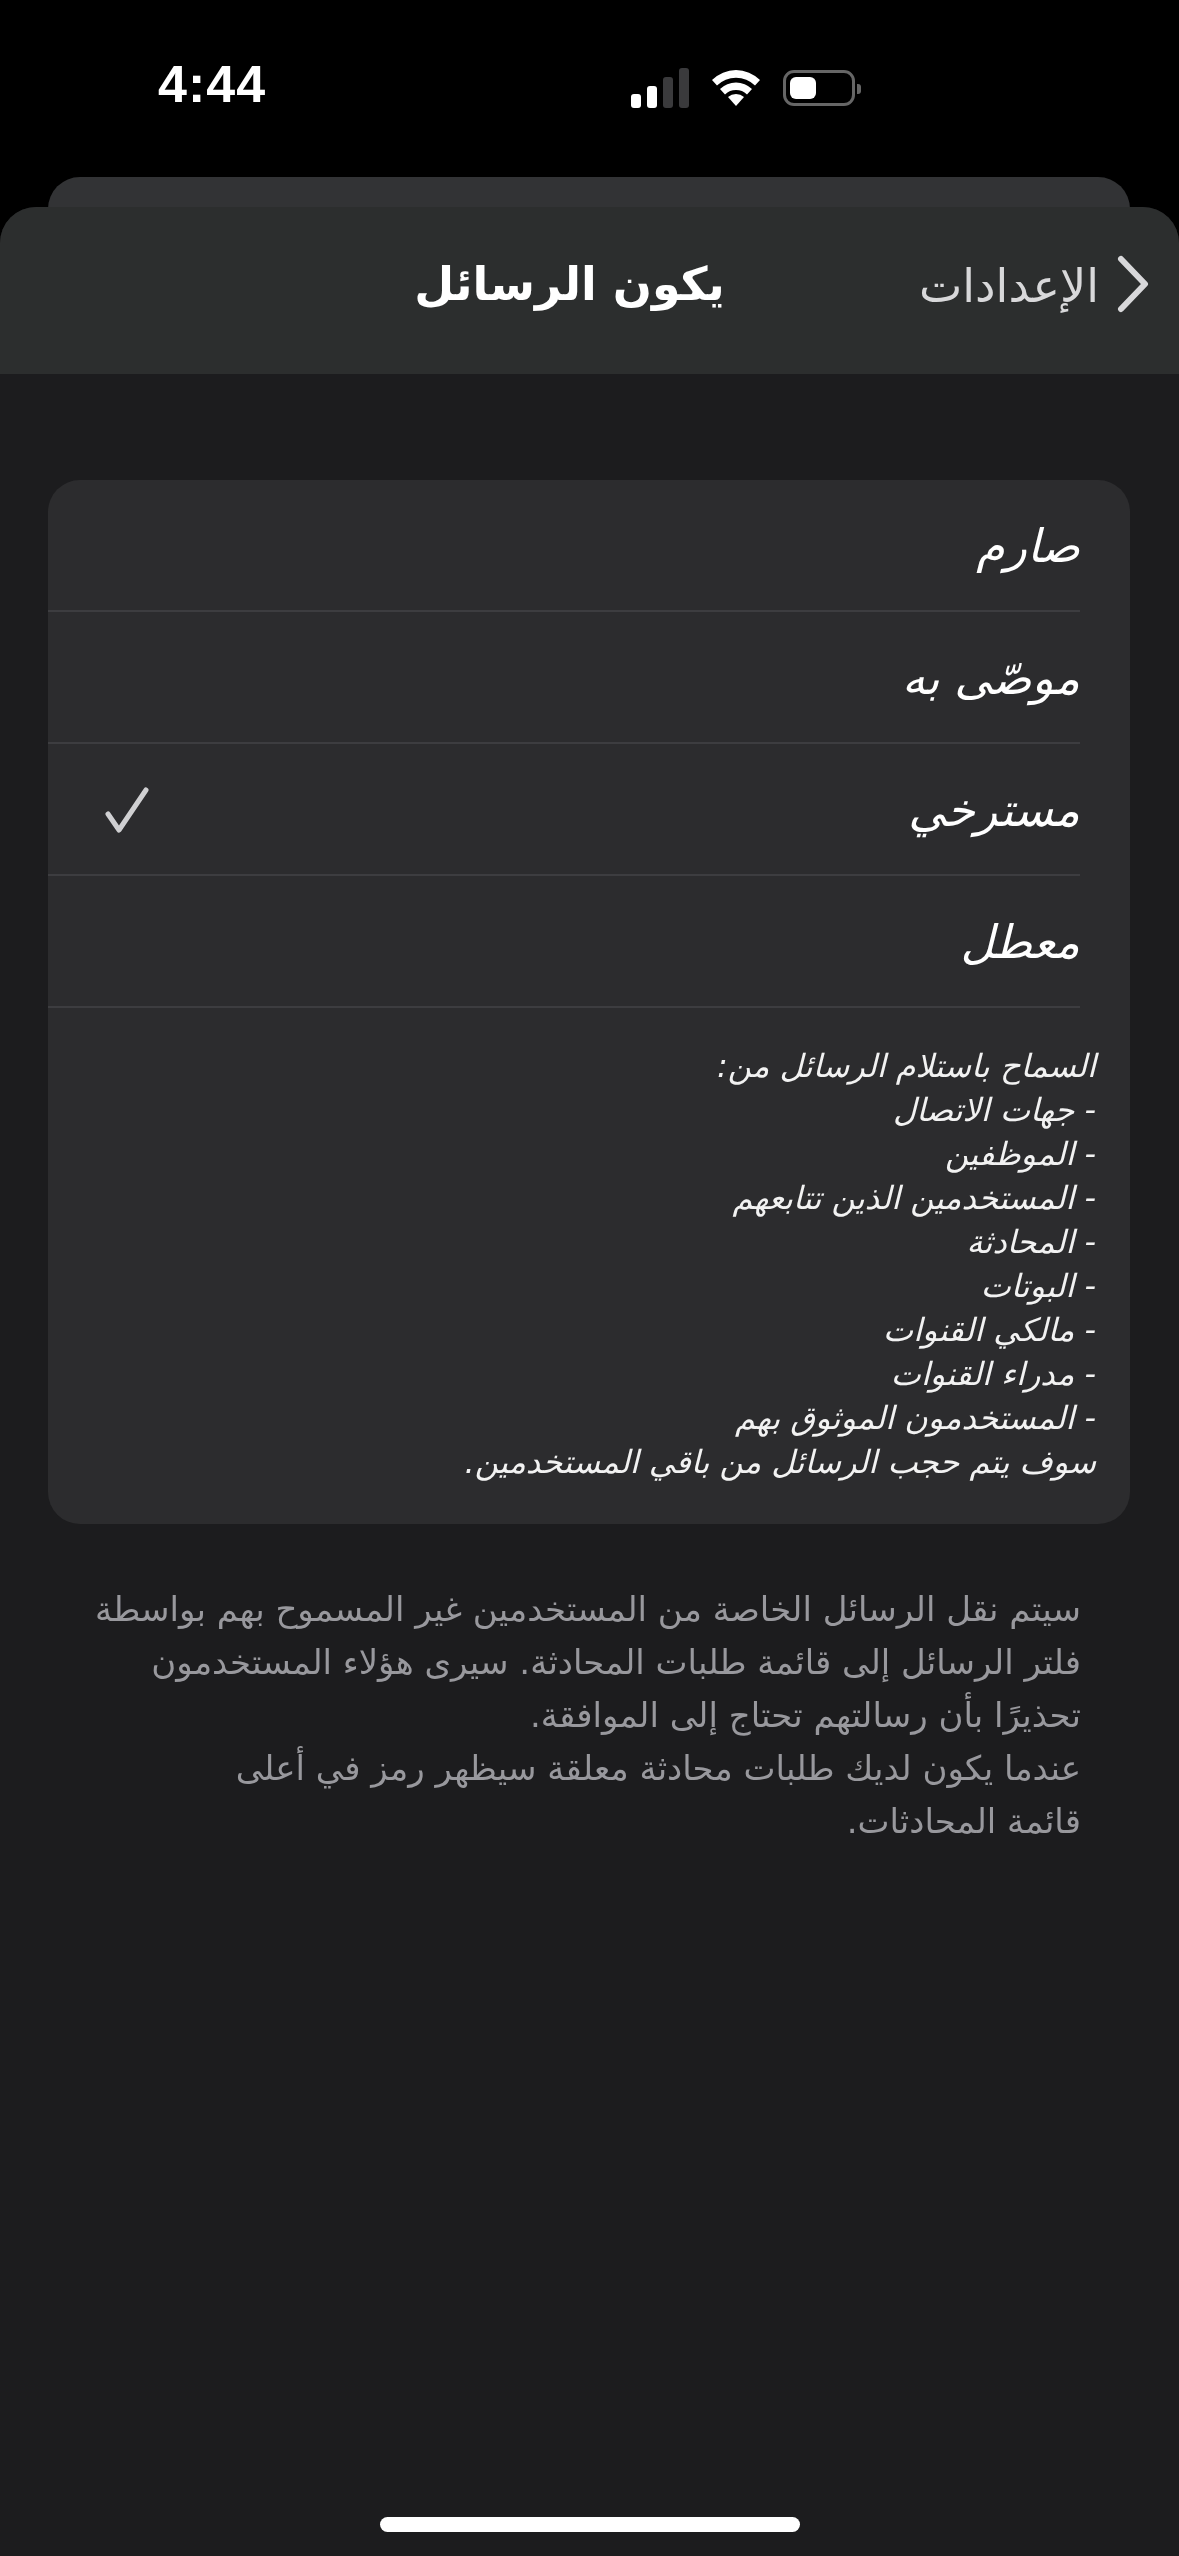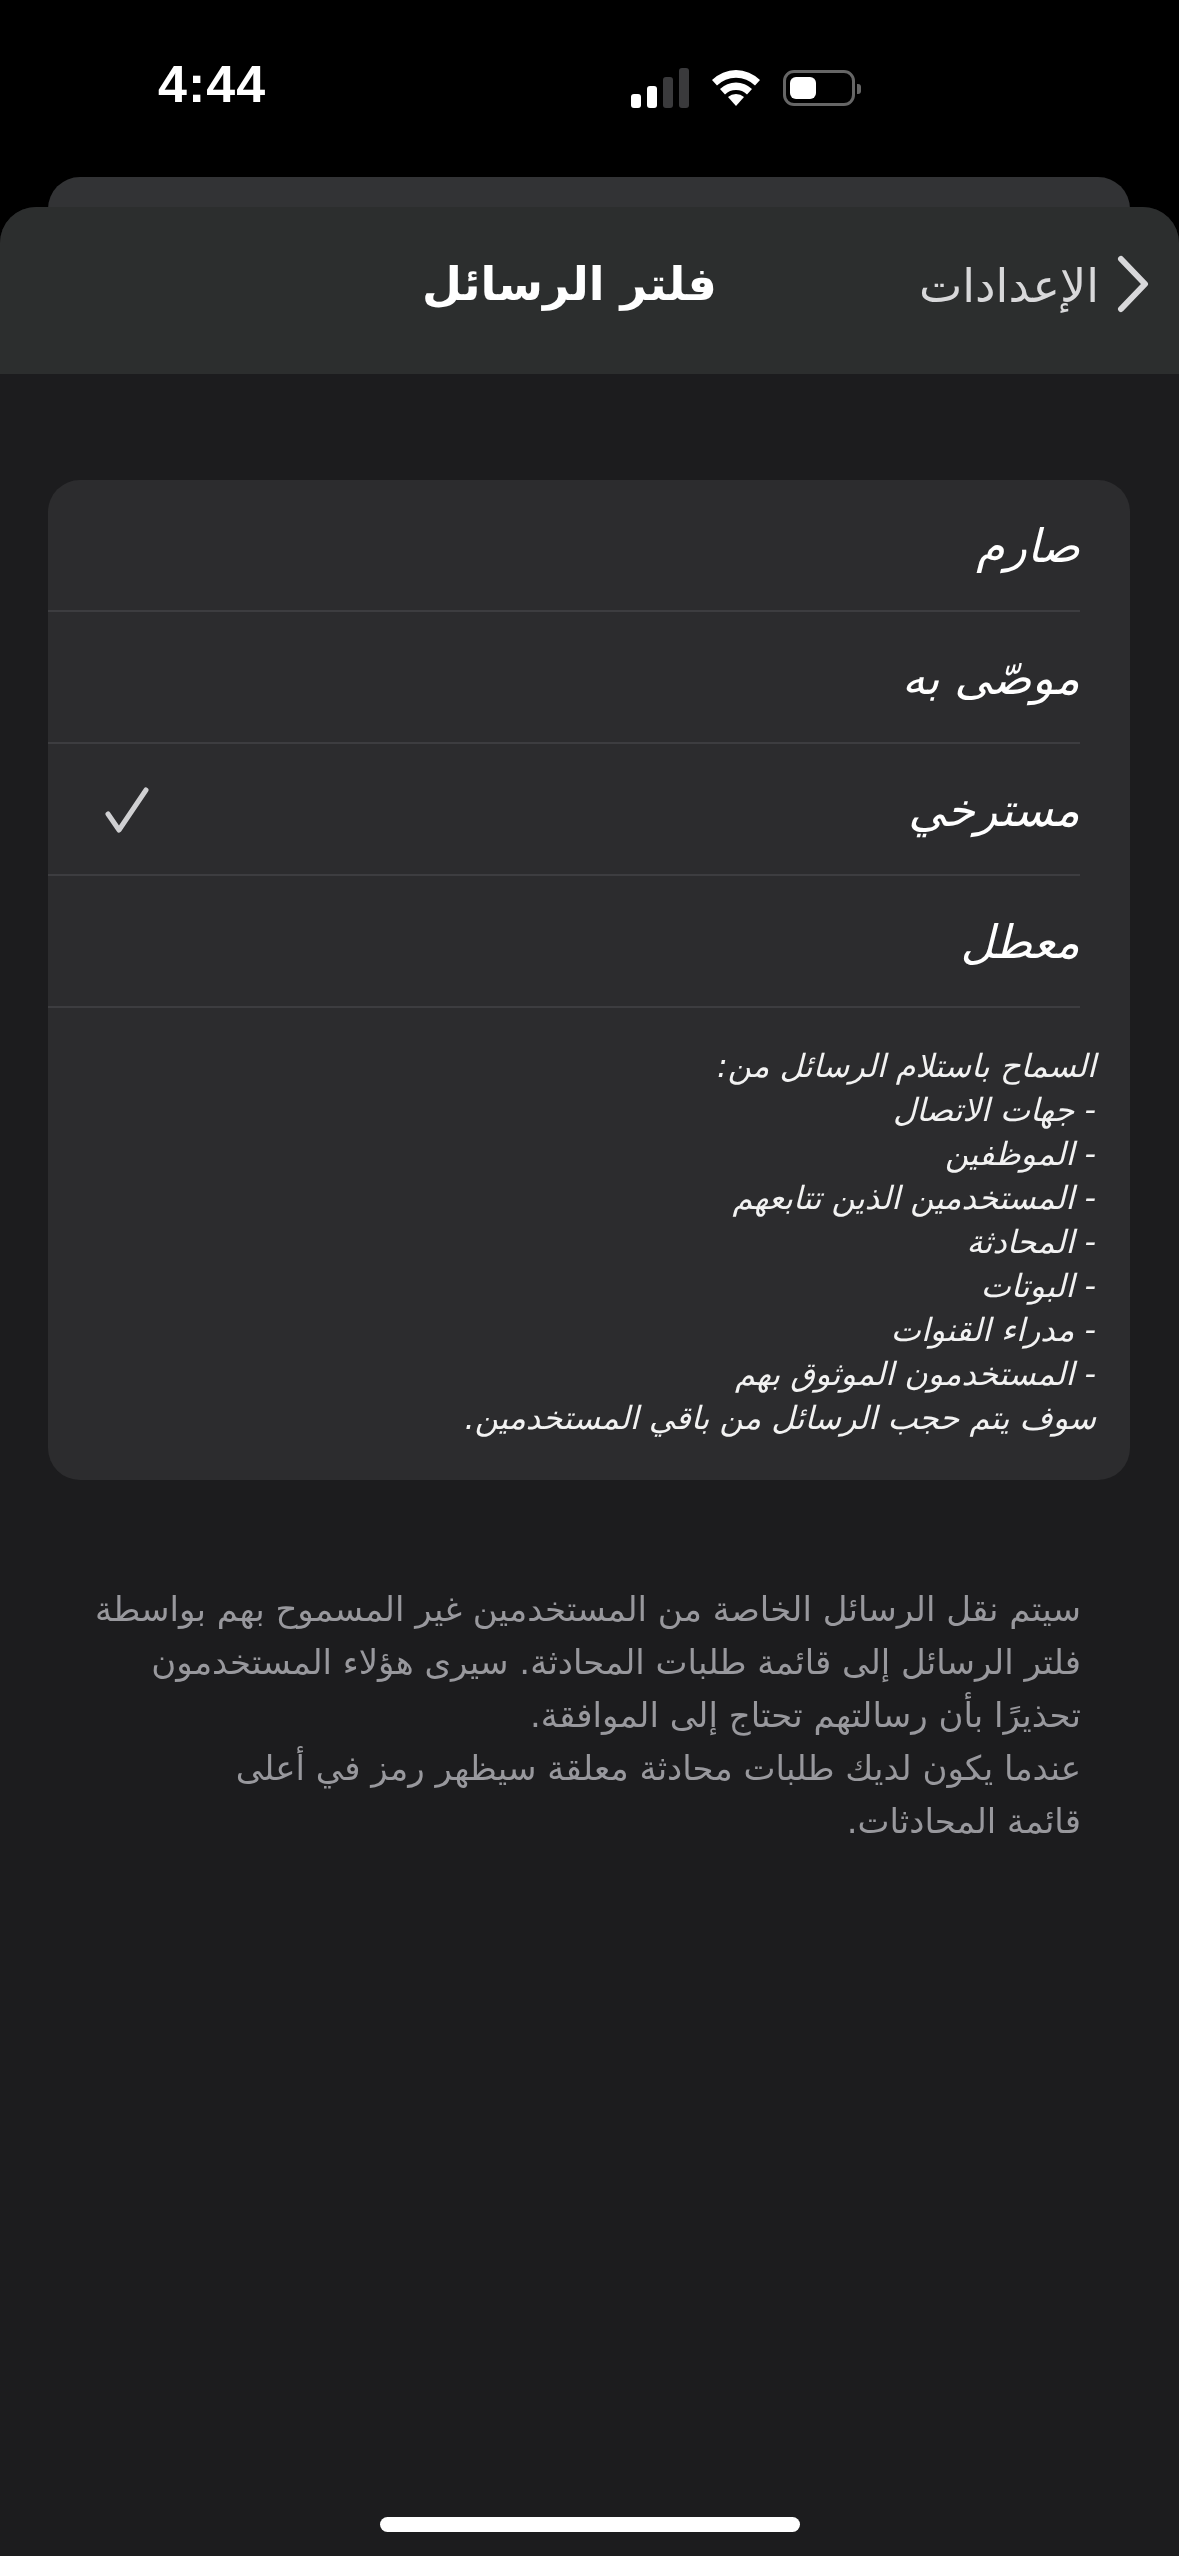--- a/index.html
+++ b/index.html
@@ -100,21 +100,21 @@
       <div class="fill"></div>
       <div class="nub"></div>
     </div>
   </div>
 </div>
 
 <div class="back-card"></div>
 
 <div class="sheet">
   <div class="nav-bar">
-    <div class="nav-title">فلتر الرسائل</div>
+    <div class="nav-title">يكون الرسائل</div>
     <div class="nav-back">
       <svg class="chevron" viewBox="0 0 40 58">
         <path d="M8 4 L32 29 L8 54" fill="none" stroke="#d8d8da" stroke-width="6" stroke-linecap="round" stroke-linejoin="round"></path>
       </svg>
       <span class="nav-back-label">الإعدادات</span>
     </div>
   </div>
 
   <div class="group">
     <div class="row">
@@ -133,20 +133,21 @@
       <span class="row-label">معطل</span>
     </div>
 
     <div class="info">
       <div>السماح باستلام الرسائل من:</div>
       <div>- جهات الاتصال</div>
       <div>- الموظفين</div>
       <div>- المستخدمين الذين تتابعهم</div>
       <div>- المحادثة</div>
       <div>- البوتات</div>
+      <div>- مالكي القنوات</div>
       <div>- مدراء القنوات</div>
       <div>- المستخدمون الموثوق بهم</div>
       <div>سوف يتم حجب الرسائل من باقي المستخدمين.</div>
     </div>
   </div>
 
   <div class="footer">
     <div>سيتم نقل الرسائل الخاصة من المستخدمين غير المسموح بهم بواسطة</div>
     <div>فلتر الرسائل إلى قائمة طلبات المحادثة. سيرى هؤلاء المستخدمون</div>
     <div>تحذيرًا بأن رسالتهم تحتاج إلى الموافقة.</div>

